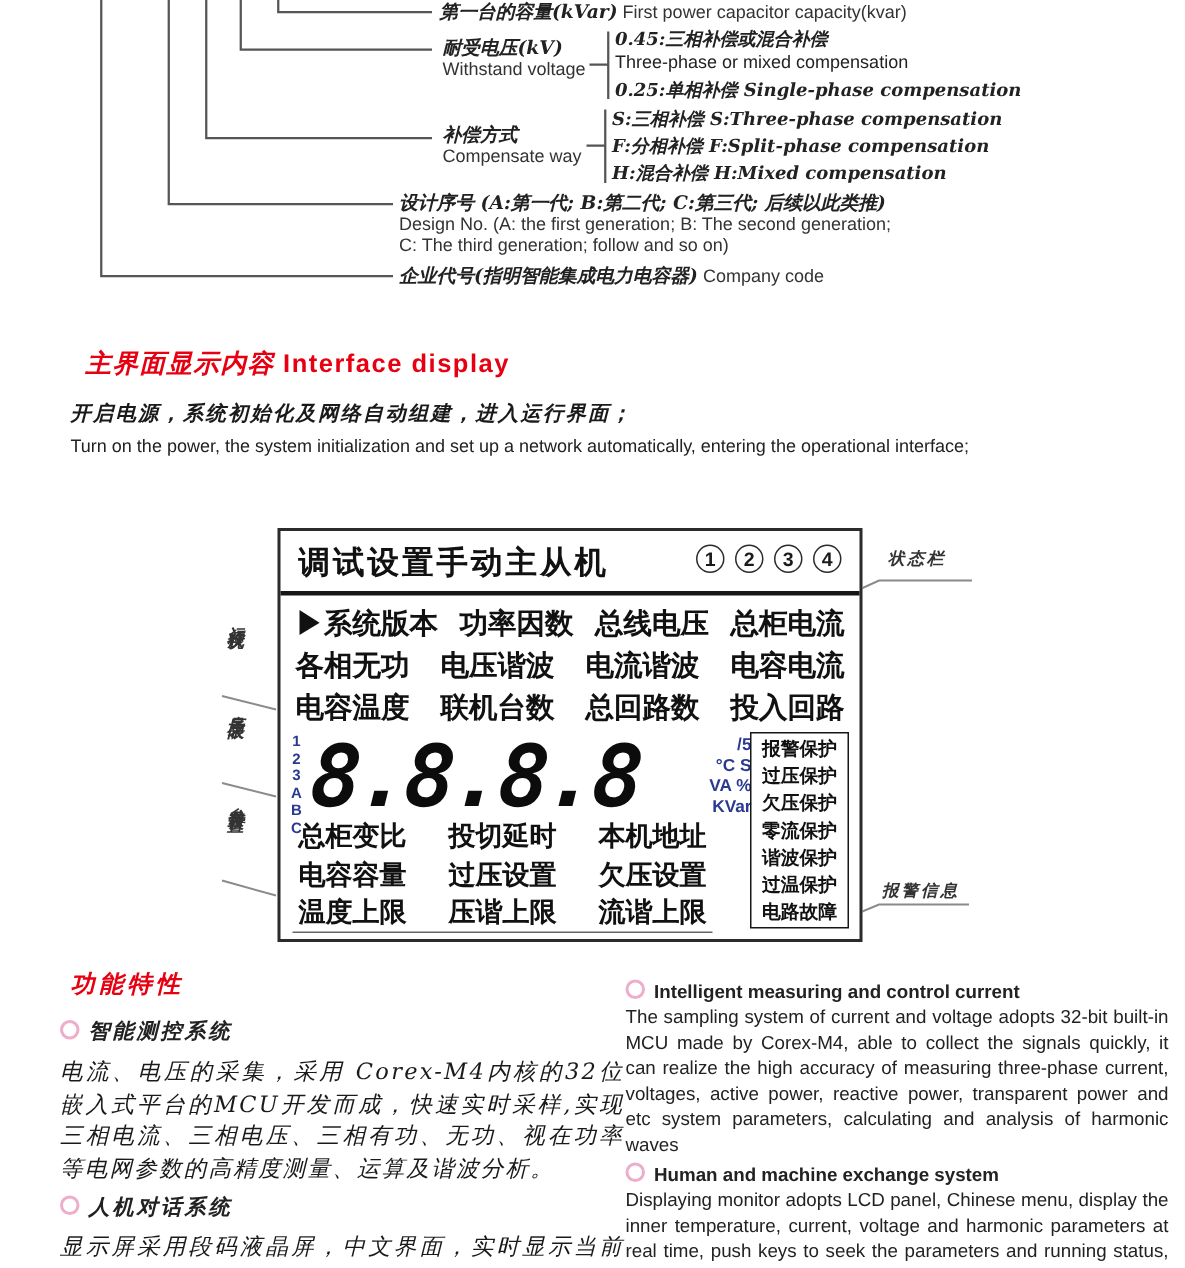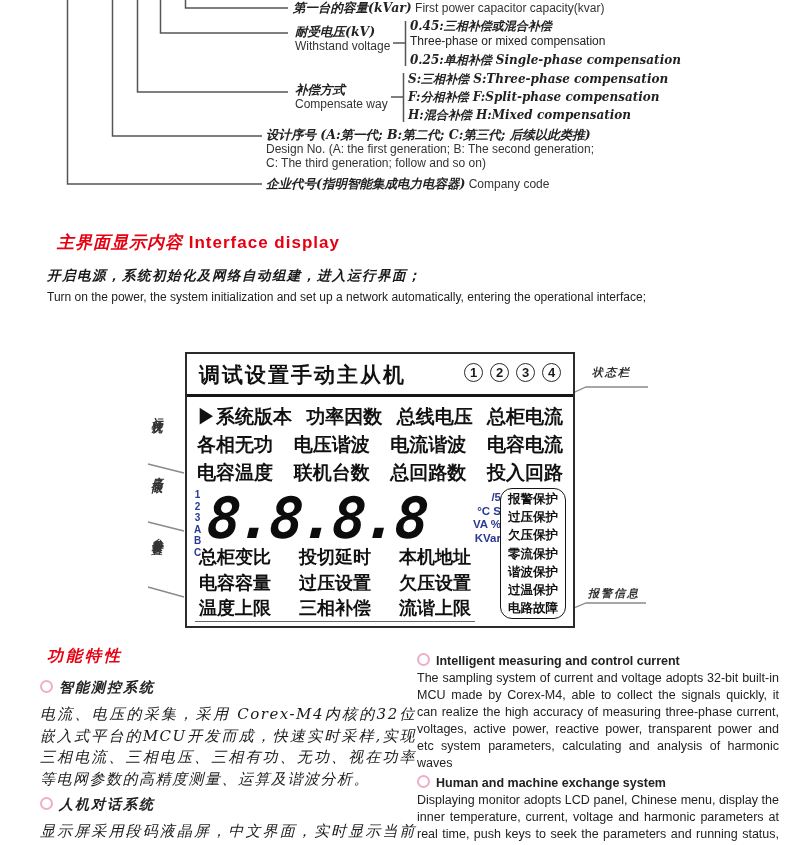--- a/index.html
+++ b/index.html
@@ -34,21 +34,21 @@
   .lcd-grid .grow{display:flex;justify-content:space-between;
                   font-weight:bold;font-size:19px;color:#111;line-height:28px;white-space:nowrap;}
   .idx{position:absolute;left:7px;top:135px;font-size:10px;font-weight:bold;
        line-height:11.5px;color:#2b3990;text-align:center;}
   .bigdig{position:absolute;left:20px;top:134px;font-family:"DejaVu Sans Mono",monospace;
           font-weight:bold;font-style:italic;font-size:57px;line-height:60px;
           letter-spacing:-3px;color:#0c0c0c;transform:skewX(-3deg);}
   .units{position:absolute;left:268px;top:137px;width:46px;text-align:right;
          font-size:11.5px;font-weight:bold;line-height:13.5px;color:#2b3990;white-space:nowrap;}
   .prot{position:absolute;right:7px;top:134px;width:66px;height:131px;
-        border:1.6px solid #161616;border-radius:12px;box-sizing:border-box;
+        border:1.6px solid #161616;border-radius:0;box-sizing:border-box;
         padding-top:1px;text-align:center;font-weight:bold;font-size:12.5px;
         line-height:18.2px;color:#111;white-space:nowrap;}
   .lcd-params{position:absolute;left:12px;top:191px;width:272px;}
   .lcd-params .grow{display:flex;justify-content:space-between;
                     font-weight:bold;font-size:18px;color:#111;line-height:25.5px;white-space:nowrap;}
   .lcd-bline{position:absolute;left:8px;top:267px;width:280px;border-top:1.6px solid #666;}
 
   
   .vnote{position:absolute;writing-mode:vertical-rl;font-size:11px;letter-spacing:2px;
          color:#333;font-family:"DejaVu Serif",serif;font-style:italic;font-weight:600;}
@@ -206,21 +206,21 @@
         <span>投切延时</span>
         <span>本机地址</span>
       </div>
       <div class="grow">
         <span>电容容量</span>
         <span>过压设置</span>
         <span>欠压设置</span>
       </div>
       <div class="grow">
         <span>温度上限</span>
-        <span>三相补偿</span>
+        <span>压谐上限</span>
         <span>流谐上限</span>
       </div>
     </div>
     <div class="lcd-bline"></div>
   </div>
 
   <div class="vnote" style="left:148px;top:408px;">运行状况</div>
   <div class="vnote" style="left:148px;top:468px;">序号表限</div>
   <div class="vnote" style="left:148px;top:529px;">参数设置</div>
   <div class="hnote" style="left:592px;top:365px;">状态栏</div>

